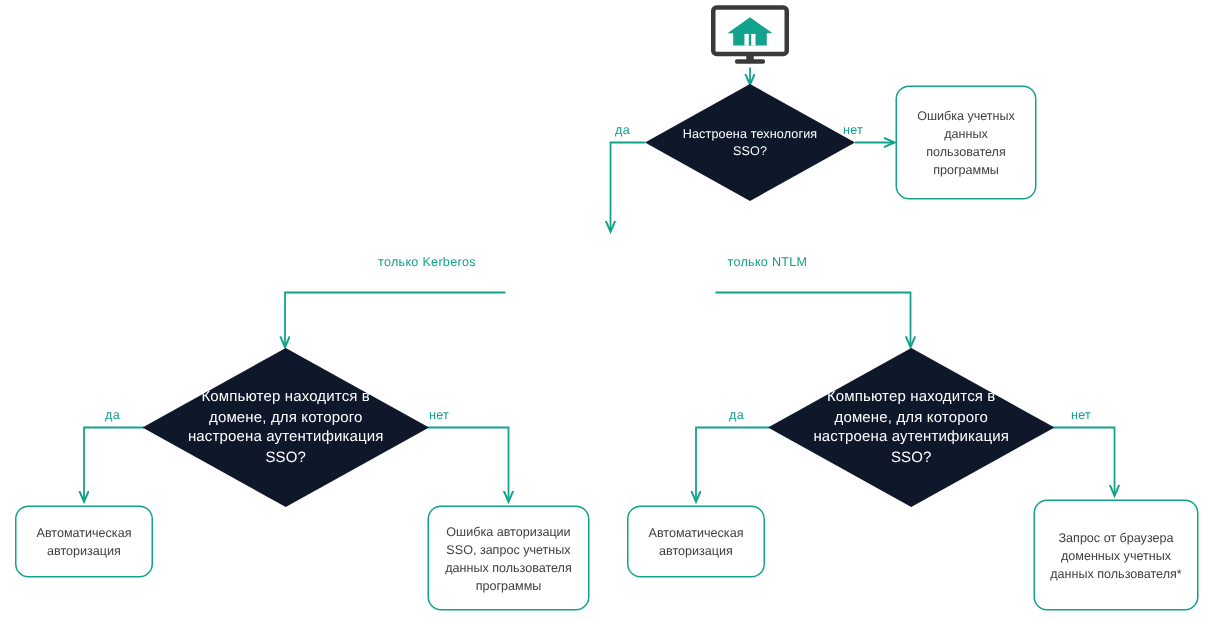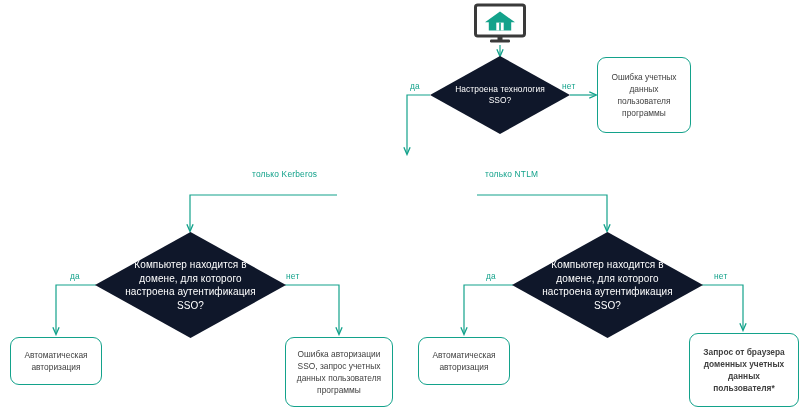--- a/index.html
+++ b/index.html
@@ -114,21 +114,21 @@
   </div>
 
   <div class="node rbox" style="left:285px;top:337px;width:108px;height:70px;">
     <span class="txt">Ошибка авторизации SSO, запрос учетных данных пользователя программы</span>
   </div>
 
   <div class="node rbox" style="left:418px;top:337px;width:92px;height:48px;">
     <span class="txt">Автоматическая авторизация</span>
   </div>
 
-  <div class="node rbox" style="left:689px;top:333px;width:110px;height:74px;font-weight:bold;">
+  <div class="node rbox" style="left:689px;top:333px;width:110px;height:74px;">
     <span class="txt">Запрос от браузера доменных учетных данных пользователя*</span>
   </div>
 
   <span class="elabel" style="left:410px;top:81px;">да</span>
   <span class="elabel" style="left:562px;top:81px;">нет</span>
 
   <span class="elabel thin" style="left:252px;top:169px;">только Kerberos</span>
   <span class="elabel thin" style="left:485px;top:169px;">только NTLM</span>
 
   <span class="elabel" style="left:70px;top:271px;">да</span>

